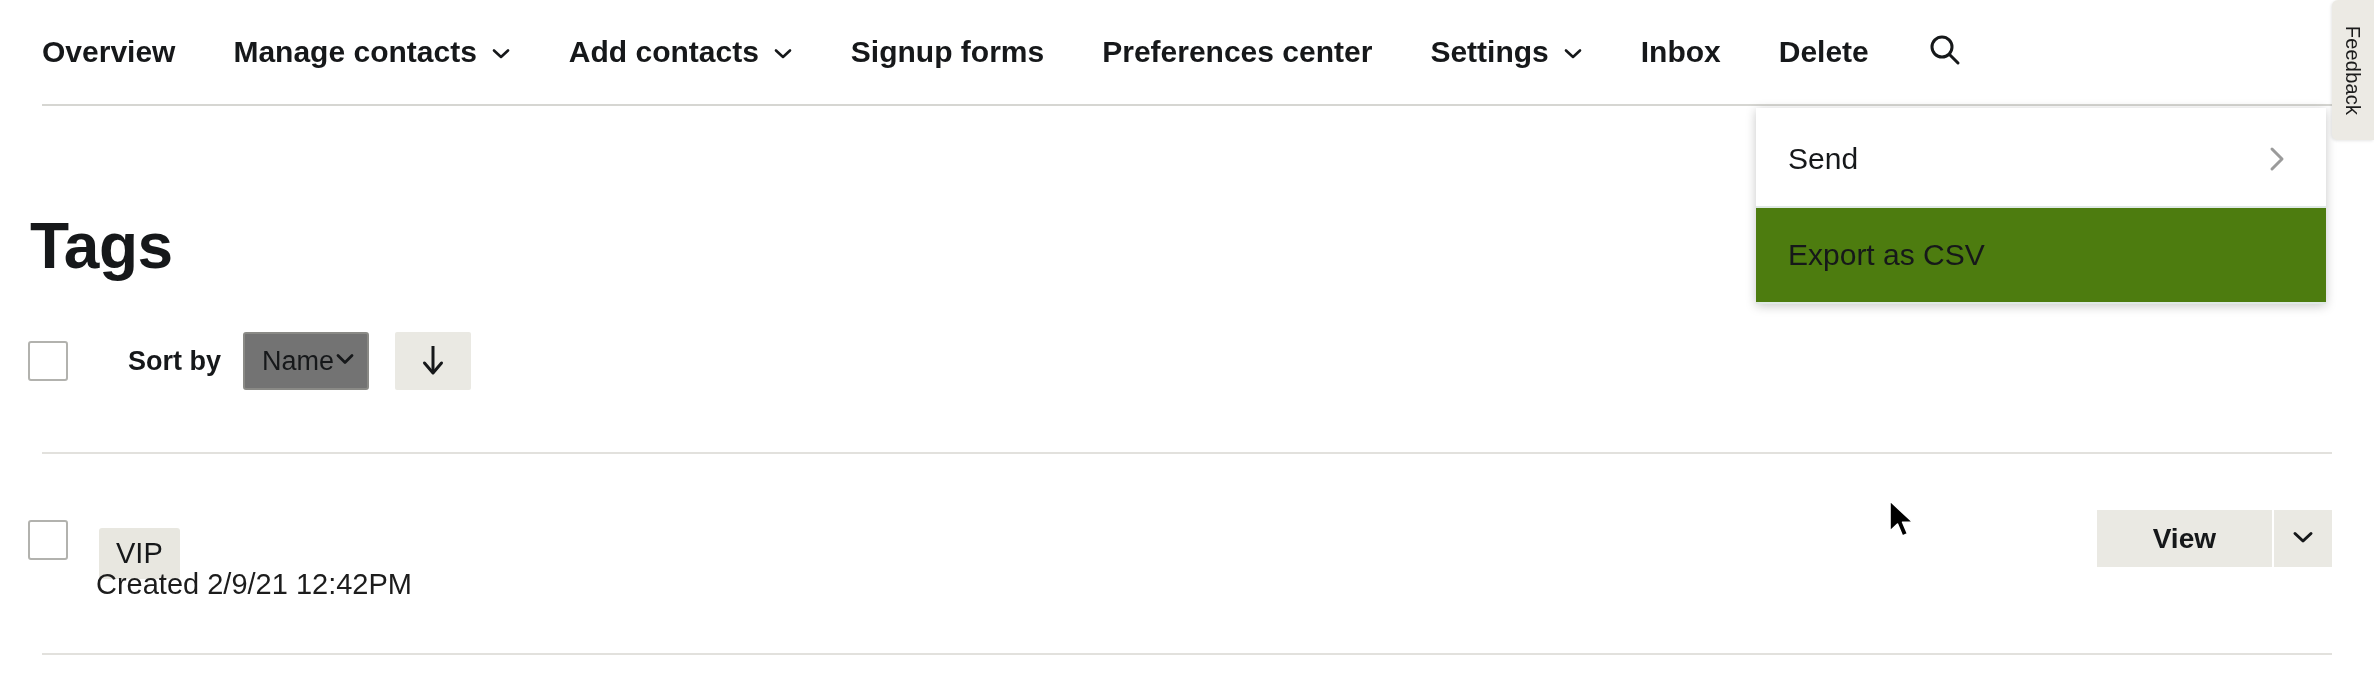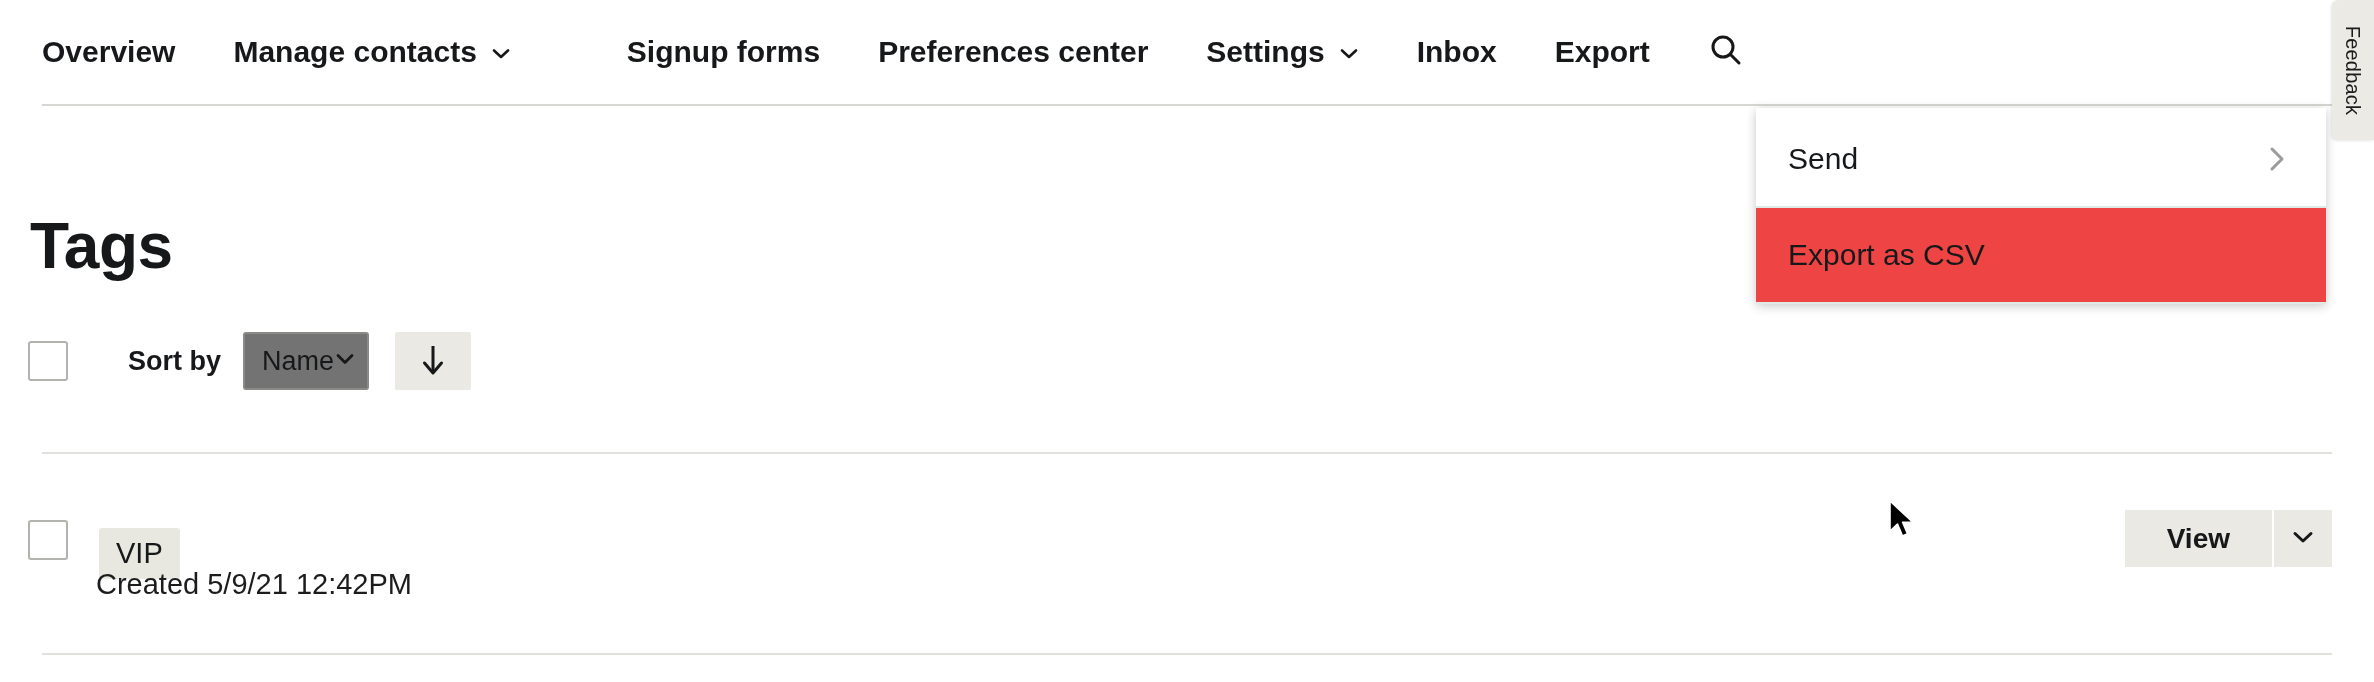--- a/index.html
+++ b/index.html
@@ -216,21 +216,21 @@
     position: absolute;
     right: 0;
     top: 20px;
     display: flex;
     align-items: stretch;
     height: 57px;
   }
   .view-btn {
     background: #eae9e3;
     border: none;
-    padding: 0 42px;
+    padding: 0 56px;
     font-size: 28px;
     font-weight: bold;
     color: #16181a;
     font-family: "Liberation Sans", sans-serif;
     cursor: pointer;
     display: flex;
     align-items: center;
     justify-content: center;
   }
   .view-caret-btn {
@@ -263,21 +263,21 @@
     align-items: center;
     justify-content: space-between;
     padding: 0 38px 0 32px;
     font-size: 30px;
     color: #16181a;
     cursor: pointer;
     box-sizing: border-box;
     white-space: nowrap;
   }
   .menu-item.highlighted {
-    background: #ef4444;
+    background: #4d7c0f;
     border-top: 2px solid #dfe9e5;
     border-bottom: 2px solid #dfe9e5;
     height: 98px;
   }
   .menu-chevron { display: flex; align-items: center; }
 
   
   .cursor {
     position: absolute;
     left: 1888px;
@@ -300,20 +300,28 @@
     <div class="nav-item">
       <span>Manage contacts</span>
       <span class="nav-caret">
         <svg width="20" height="20" viewBox="0 0 20 20">
             <path d="M3 6.5 L10 13 L17 6.5" fill="none" stroke="#16181a" stroke-width="2.6" stroke-linecap="round" stroke-linejoin="round"></path>
           </svg>
       </span>
     </div>
     <div class="nav-gap"></div>
 
+    <div class="nav-item">
+      <span>Add contacts</span>
+      <span class="nav-caret">
+        <svg width="20" height="20" viewBox="0 0 20 20">
+            <path d="M3 6.5 L10 13 L17 6.5" fill="none" stroke="#16181a" stroke-width="2.6" stroke-linecap="round" stroke-linejoin="round"></path>
+          </svg>
+      </span>
+    </div>
     <div class="nav-gap"></div>
 
     <div class="nav-item">
       <span>Signup forms</span>
     </div>
     <div class="nav-gap"></div>
 
     <div class="nav-item">
       <span>Preferences center</span>
     </div>
@@ -328,21 +336,21 @@
       </span>
     </div>
     <div class="nav-gap"></div>
 
     <div class="nav-item">
       <span>Inbox</span>
     </div>
     <div class="nav-gap"></div>
 
     <div class="nav-item">
-      <span>Export</span>
+      <span>Delete</span>
     </div>
 
     <div class="search-wrap">
       <span>
         <svg width="36" height="36" viewBox="0 0 36 36">
           <circle cx="15" cy="15" r="10" fill="none" stroke="#16181a" stroke-width="3"></circle>
           <line x1="22.5" y1="22.5" x2="31" y2="31" stroke="#16181a" stroke-width="3" stroke-linecap="round"></line>
         </svg>
       </span>
     </div>
@@ -377,21 +385,21 @@
     </span>
   </button>
 </div>
 
 <div class="divider top"></div>
 <div class="divider bottom"></div>
 
 <div class="tag-row">
   <div class="checkbox"></div>
   <div class="tag-chip">VIP</div>
-  <div class="tag-created">Created 5/9/21 12:42PM</div>
+  <div class="tag-created">Created 2/9/21 12:42PM</div>
 
   <div class="view-group">
     <button class="view-btn">View</button>
     <button class="view-caret-btn">
       <span>
         <svg width="26" height="26" viewBox="0 0 26 26">
             <path d="M5 9.5 L13 17 L21 9.5" fill="none" stroke="#16181a" stroke-width="3" stroke-linecap="round" stroke-linejoin="round"></path>
           </svg>
       </span>
     </button>

